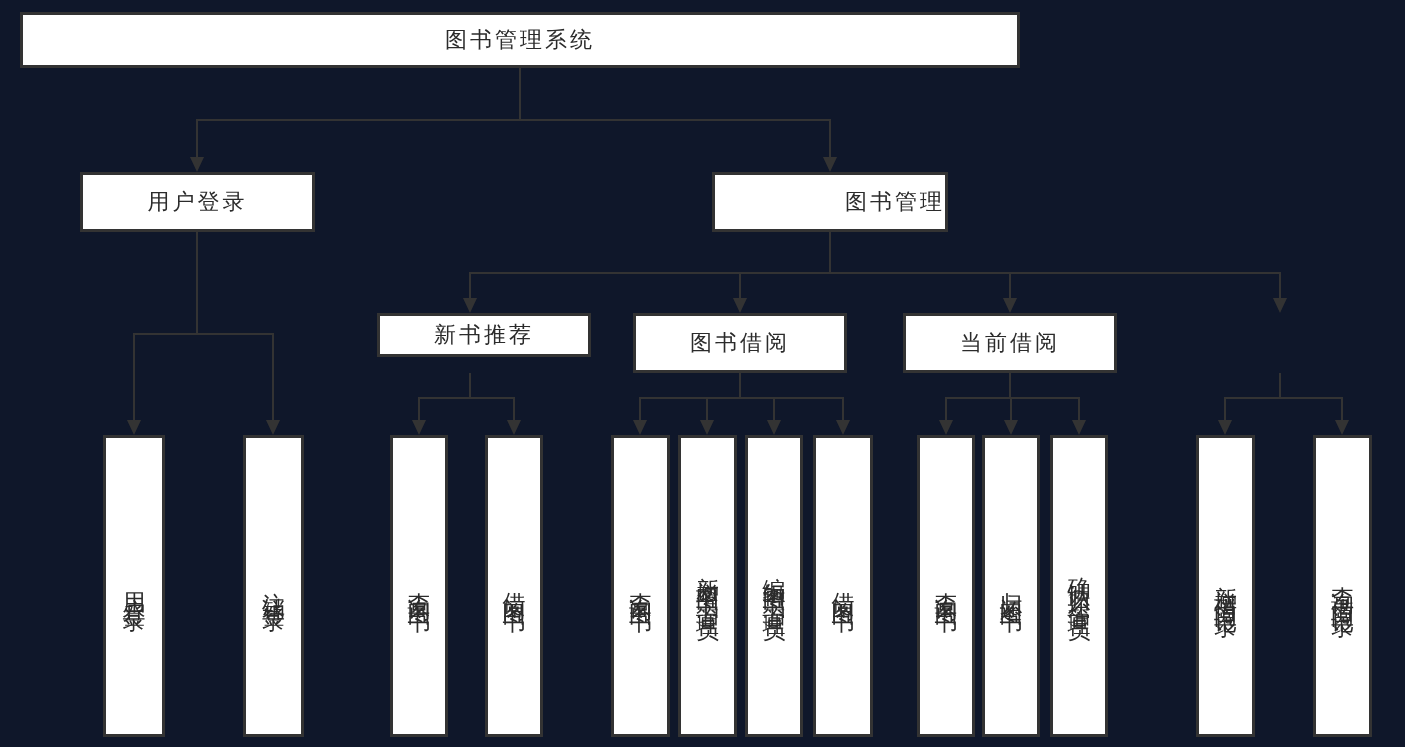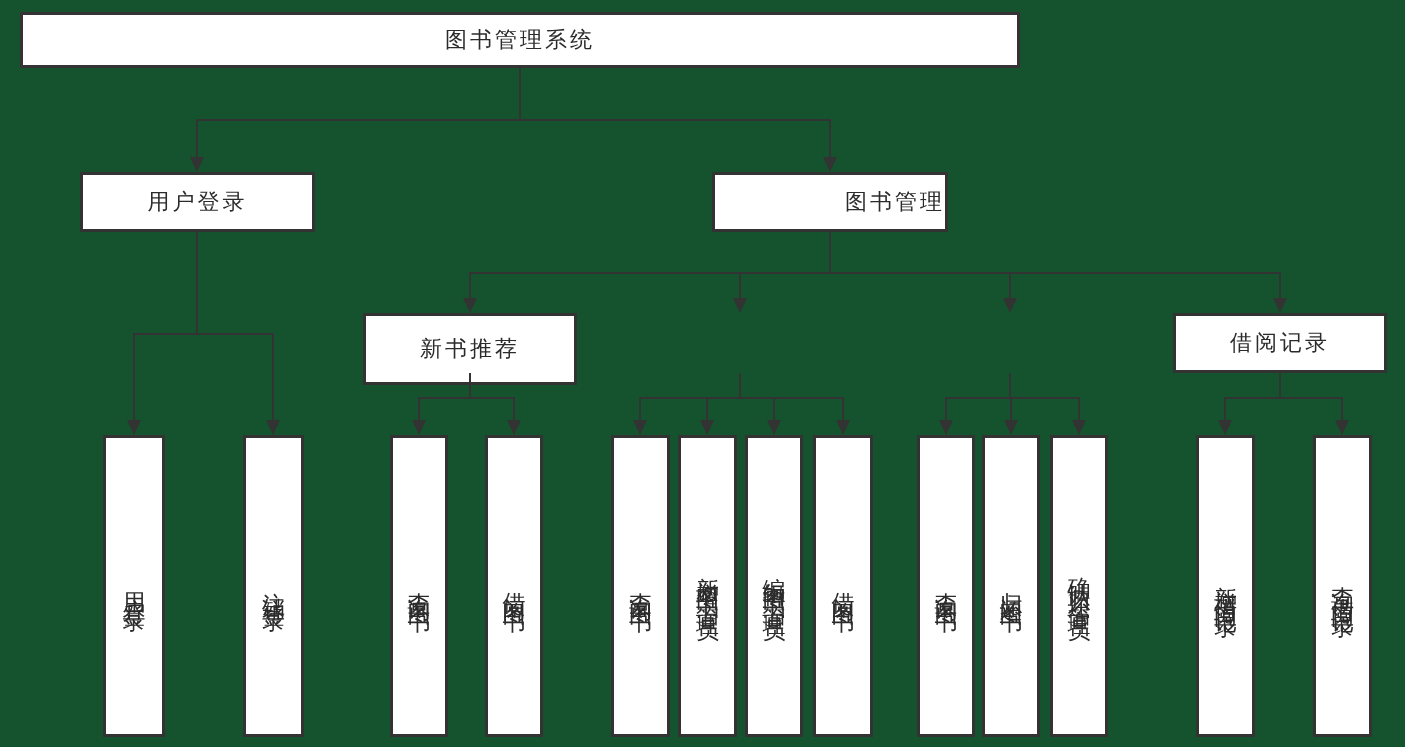--- a/index.html
+++ b/index.html
@@ -1,18 +1,18 @@
 <!DOCTYPE html>
 <html><head>
 <meta charset="utf-8">
 <style>
   * { margin:0; padding:0; box-sizing:border-box; }
   html,body { background:#ffffff; }
   body { font-family:"Liberation Sans","DejaVu Sans",sans-serif; color:#2b2b2b; }
-  .canvas { position:relative; width:1405px; height:747px; background:#14532d; overflow:hidden; }
+  .canvas { position:relative; width:1405px; height:747px; background:#0f172a; overflow:hidden; }
 
   .box { position:absolute; background:#ffffff; border:3px solid #333333;
          display:flex; align-items:center; justify-content:center;
          font-size:22px; letter-spacing:3px; color:#2b2b2b; white-space:nowrap; }
   .leaf { top:435px; height:302px; letter-spacing:0; }
   .leaf span { writing-mode:vertical-rl; font-size:23px; letter-spacing:6px; line-height:1; }
 
   .vl { position:absolute; width:2px; background:#333333; }
   .hl { position:absolute; height:2px; background:#333333; }
   .ar { position:absolute; width:0; height:0;
@@ -31,25 +31,28 @@
     <span>图书管理系统</span>
   </div>
 
   <div class="box" style="left:80px; top:172px; width:235px; height:60px;">
     <span>用户登录</span>
   </div>
   <div class="box" style="left:712px; top:172px; width:236px; height:60px;justify-content:flex-end;">
     <span>图书管理</span>
   </div>
 
-  <div class="box" style="left:363px; top:313px; width:214px; height:72px;">
+  <div class="box" style="left:377px; top:313px; width:214px; height:44px;">
     <span>新书推荐</span>
   </div>
-  <div class="box" style="left:1173px; top:313px; width:214px; height:60px;">
-    <span>借阅记录</span>
+  <div class="box" style="left:633px; top:313px; width:214px; height:60px;">
+    <span>图书借阅</span>
+  </div>
+  <div class="box" style="left:903px; top:313px; width:214px; height:60px;">
+    <span>当前借阅</span>
   </div>
 
   <div class="box leaf" style="left:103px; width:62px;">
     <span>用户登录</span>
   </div>
   <div class="box leaf" style="left:243px; width:61px;">
     <span>注销登录</span>
   </div>
 
   <div class="box leaf" style="left:390px; width:58px;">

